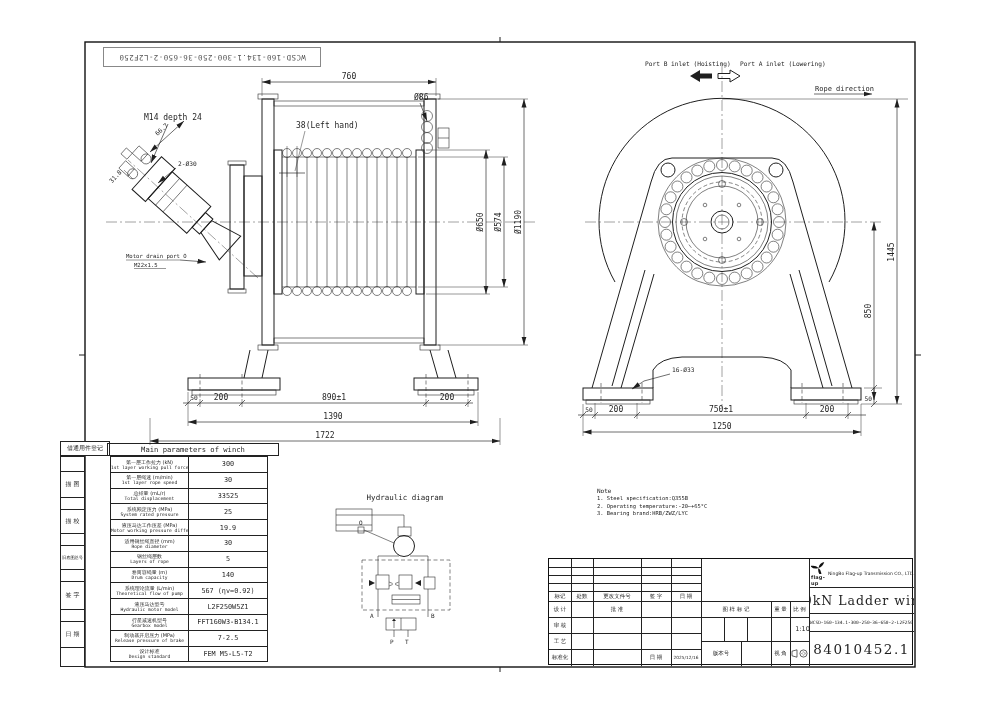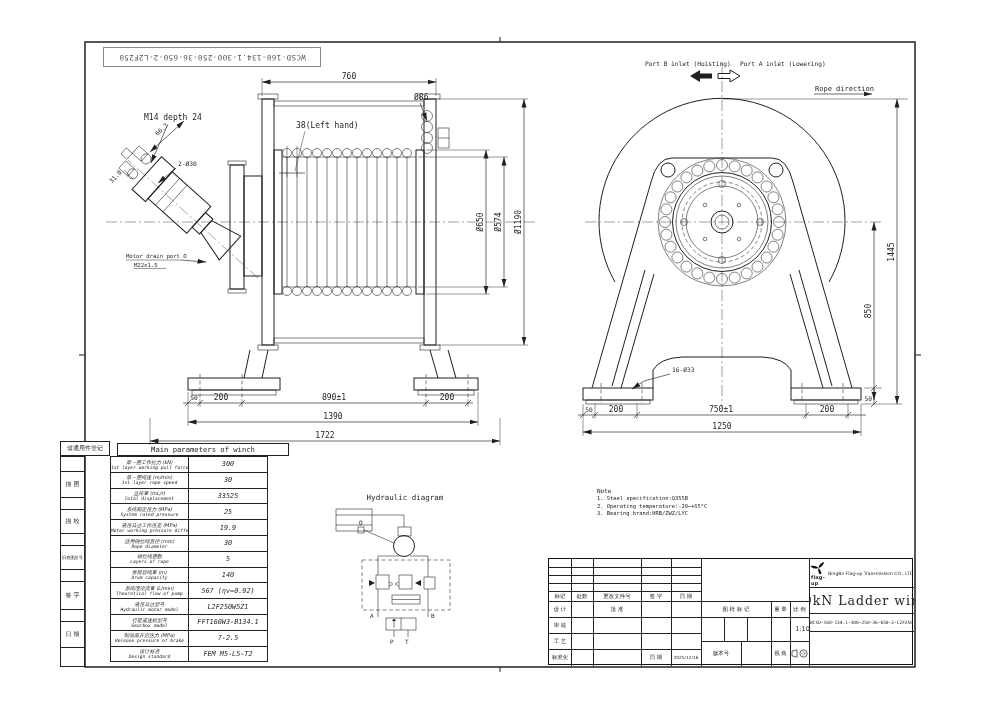--- a/index.html
+++ b/index.html
@@ -15,22 +15,22 @@
   .dl{stroke:#1f1f1f;stroke-width:0.65;fill:none;}
   .xl{stroke:#444;stroke-width:0.55;fill:none;}
   .dimt{font-size:8px;}
   .dimts{font-size:6.2px;}
   
   .bx{border:1px solid #222;background:#fff;}
   .stamp{display:flex;align-items:center;justify-content:center;border:1px solid #888;}
   .stamp span{transform:rotate(180deg);font-family:"DejaVu Sans Mono",monospace;
               font-size:7.5px;color:#555;letter-spacing:0.4px;white-space:nowrap;}
   .ptitle{display:flex;align-items:center;justify-content:center;font-size:7.2px;
-          font-family:"DejaVu Sans Mono",monospace;border:1px solid #222;margin-left:10px;}
-  table.params{border-collapse:collapse;width:157px;table-layout:fixed;font-style:italic;}
+          font-family:"DejaVu Sans Mono",monospace;border:1px solid #222;}
+  table.params{border-collapse:collapse;width:157px;table-layout:fixed;}
   table.params td{border:1px solid #222;padding:0;height:14.8px;overflow:hidden;}
   .pcn{display:block;font-size:5px;line-height:6px;text-align:center;white-space:nowrap;}
   .pen{display:block;font-size:4.6px;line-height:5.6px;text-align:center;white-space:nowrap;
        font-family:"DejaVu Sans Mono",monospace;color:#222;}
   .pval{font-size:6.8px;text-align:center;font-family:"DejaVu Sans Mono",monospace;white-space:nowrap;}
   
   .strip{border:1px solid #222;}
   .scell{position:absolute;left:0;width:100%;display:flex;align-items:center;justify-content:center;
          font-size:6px;white-space:nowrap;}
   .hl{position:absolute;background:#222;height:1px;}
@@ -625,15 +625,16 @@
             <path d="M0,0 Q4.5,-1 6.2,-6.5 Q0.8,-5.5 0,0 z" transform="rotate(120)"></path>
             <path d="M0,0 Q4.5,-1 6.2,-6.5 Q0.8,-5.5 0,0 z" transform="rotate(240)"></path>
           </g>
         </svg>
         <span class="logotxt">flag-up</span>
       </span>
       <span class="company">NingBo Flag-up Transmission CO., LTD.</span>
     </div>
     <div class="tbt product" style="left:260px;top:28px;width:105px;height:26px">300kN Ladder winch</div>
     <div class="tbt model" style="left:260px;top:54px;width:105px;height:18px">WCSD-160-134.1-300-250-36-650-2-L2F250</div>
+    <div class="tbt dwgno" style="left:260px;top:72px;width:105px;height:35px">84010452.1</div>
   </div>
 
 </div>
 
 </body></html>

